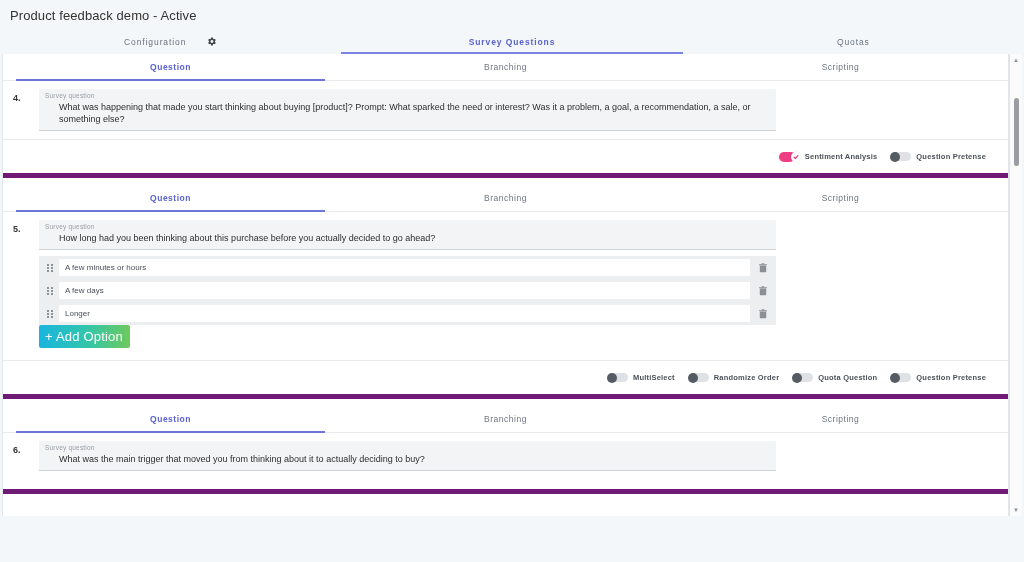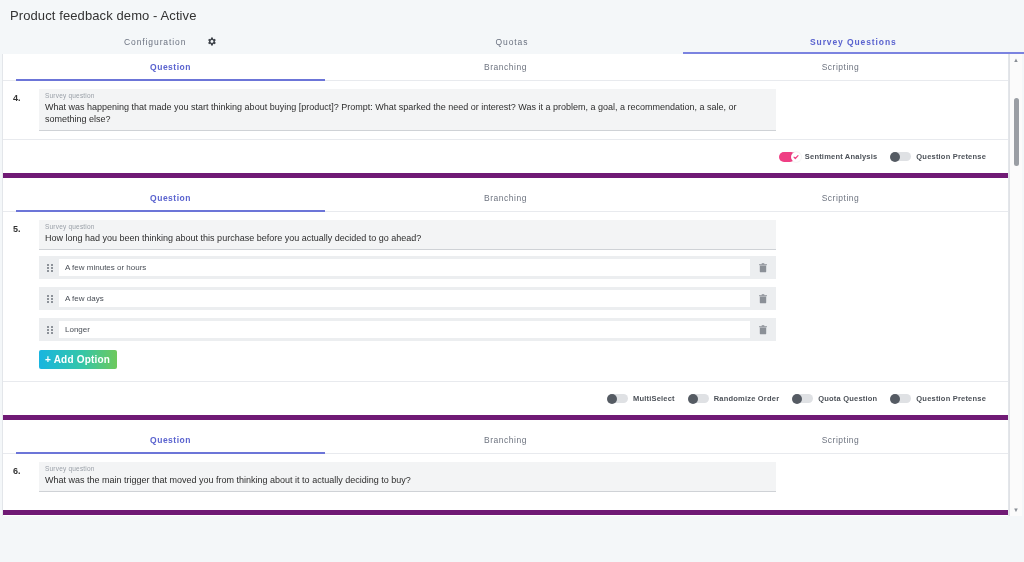--- a/index.html
+++ b/index.html
@@ -125,30 +125,31 @@
   .qfield-label {
     font-size: 6.5px;
     color: #9aa0a8;
     letter-spacing: 0.2px;
     margin-bottom: 2px;
   }
   .qfield-value {
     font-size: 9px;
     color: #2e2e2e;
     line-height: 12px;
+    margin-left: 14px;
   }
 
   
   .options { padding: 6px 0 0 36px; }
   .option-row {
     display: flex;
     align-items: center;
     background: #eceef0;
     height: 23px;
-    margin-bottom: 8px;
+    margin-bottom: 0;
     padding: 0 6px 0 5px;
     max-width: 737px;
   }
   .drag-handle {
     width: 12px; flex: 0 0 12px;
     display: flex; align-items: center; justify-content: center;
     cursor: grab;
   }
   .drag-handle .dots {
     display: grid;
@@ -170,22 +171,22 @@
     font-family: "Liberation Sans", sans-serif;
   }
   .trash {
     width: 14px; flex: 0 0 14px;
     display: flex; align-items: center; justify-content: center;
     cursor: pointer;
   }
 
   .add-option {
     display: inline-block;
-    font-size: 10px;
-    font-weight: bold;
+    font-size: 13px;
+    font-weight: normal;
     color: #ffffff;
     background: linear-gradient(90deg, #19b5e0 0%, #34c6a8 55%, #6ec95c 100%);
     border: none;
     border-radius: 2px;
     padding: 4px 7px 4px 6px;
     cursor: pointer;
     letter-spacing: 0.2px;
     font-family: "Liberation Sans", sans-serif;
     margin-bottom: 4px;
   }
@@ -267,25 +268,25 @@
 <div class="top-tabs" id="top-tabs">
     <div class="top-tab">
       <span>Configuration</span>
       <span class="gear">
         <svg width="11" height="11" viewBox="0 0 24 24" fill="#3f444b">
           <path d="M19.4 13a7.6 7.6 0 0 0 0-2l2-1.5-2-3.4-2.4 1a7.5 7.5 0 0 0-1.7-1L15 3.5h-4l-.3 2.6c-.6.2-1.2.6-1.7 1l-2.4-1-2 3.4L6.6 11a7.6 7.6 0 0 0 0 2l-2 1.5 2 3.4 2.4-1c.5.4 1.1.8 1.7 1l.3 2.6h4l.3-2.6c.6-.2 1.2-.6 1.7-1l2.4 1 2-3.4-2-1.5z"></path>
           <circle cx="13" cy="12" r="3.1" fill="#f4f7f9"></circle>
         </svg>
       </span>
     </div>
+    <div class="top-tab active">
+      <span>Survey Questions</span>
+    </div>
     <div class="top-tab">
       <span>Quotas</span>
-    </div>
-    <div class="top-tab active">
-      <span>Survey Questions</span>
     </div>
   </div>
 
 <div class="frame">
   <div class="scroll-area" id="questions-container">
       <div class="qcard">
         <div class="sub-tabs">
           <div class="sub-tab active">Question</div>
           <div class="sub-tab">Branching</div>
           <div class="sub-tab">Scripting</div>

